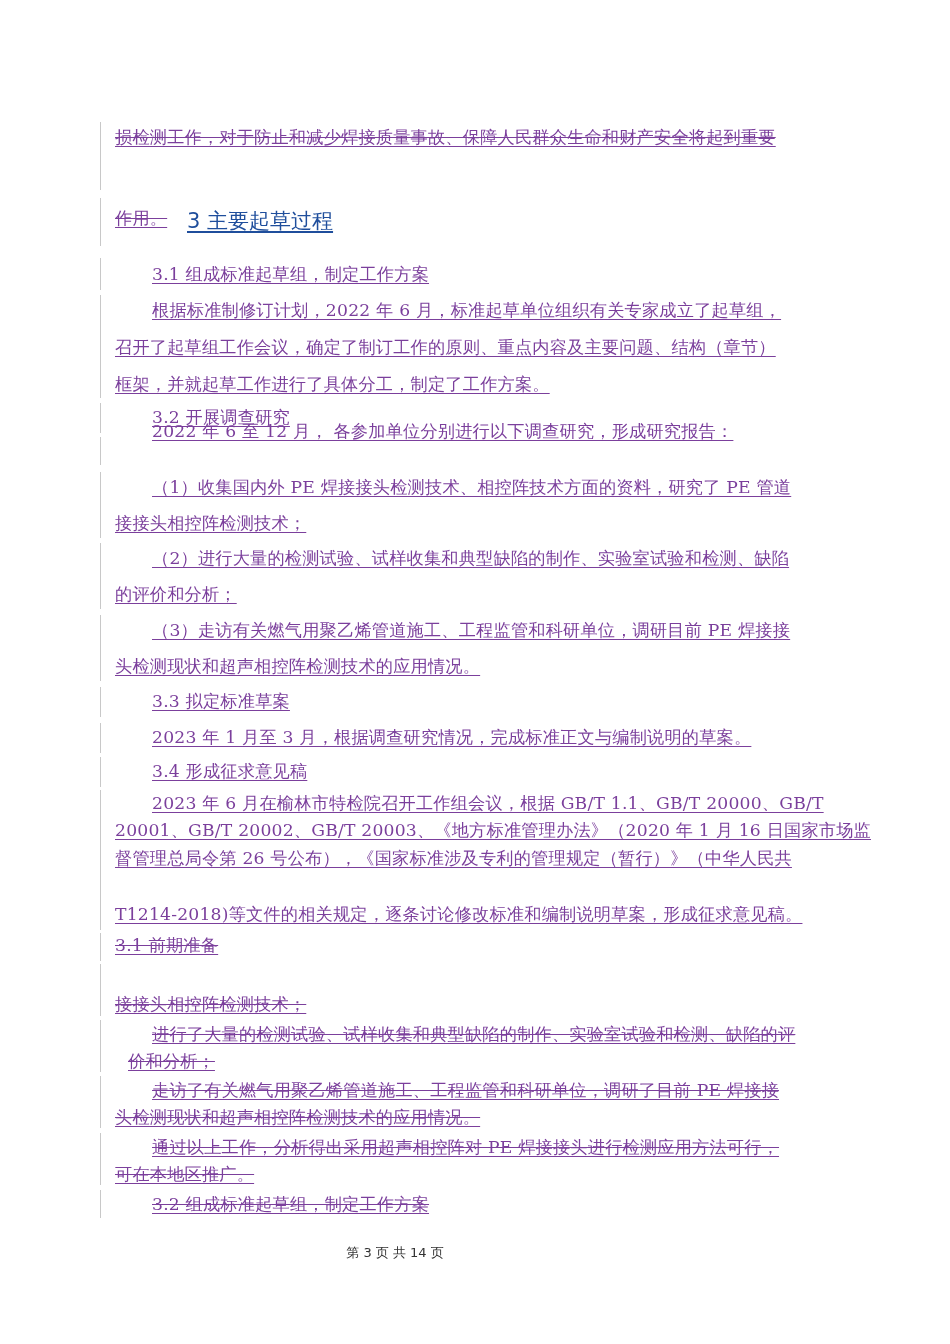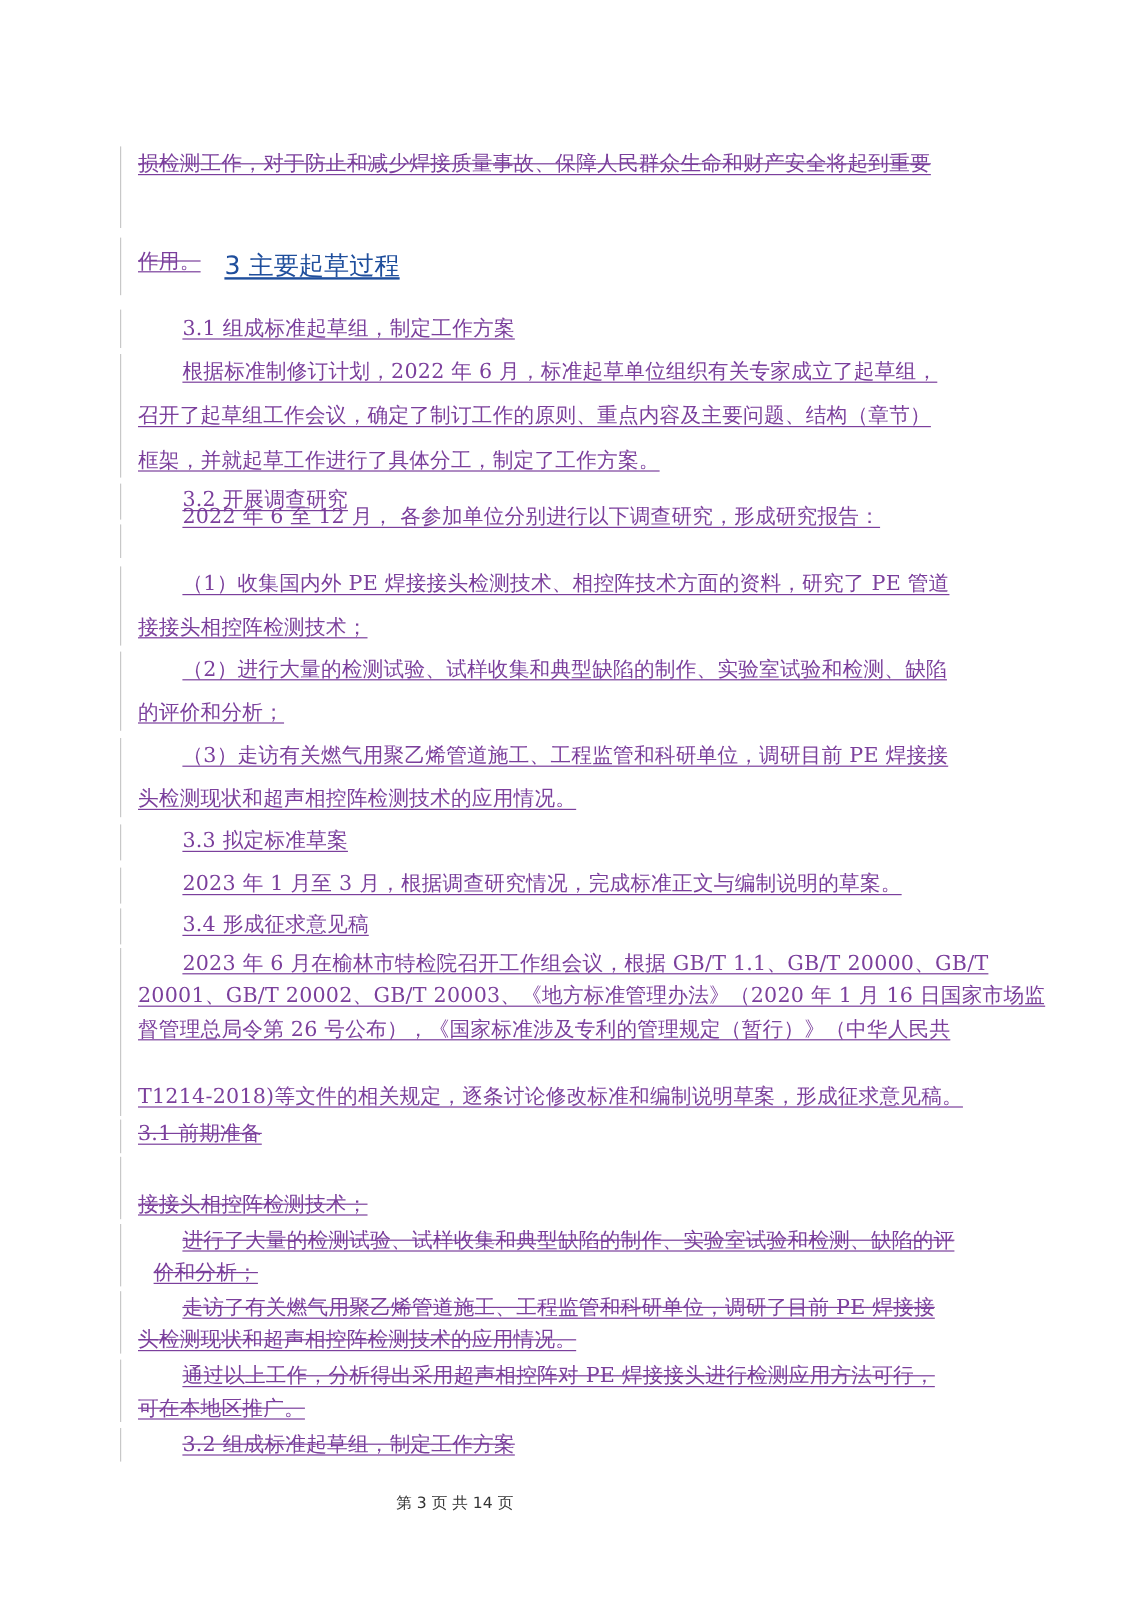--- a/index.html
+++ b/index.html
@@ -60,20 +60,21 @@
     }
     .footer {
       position: absolute;
       top: 1244px;
       left: 0;
       width: 758px;
       text-align: center;
       font-family: "DejaVu Sans", "Liberation Sans", sans-serif;
       font-size: 13px;
       color: #333333;
+      padding-left: 16px;
     }
   </style>
 </head>
 <body>
 
 <div class="page">
 
   <div class="changebar" style="top:122px;height:68px;"></div>
   <div class="changebar" style="top:198px;height:48px;"></div>
   <div class="changebar" style="top:258px;height:32px;"></div>

